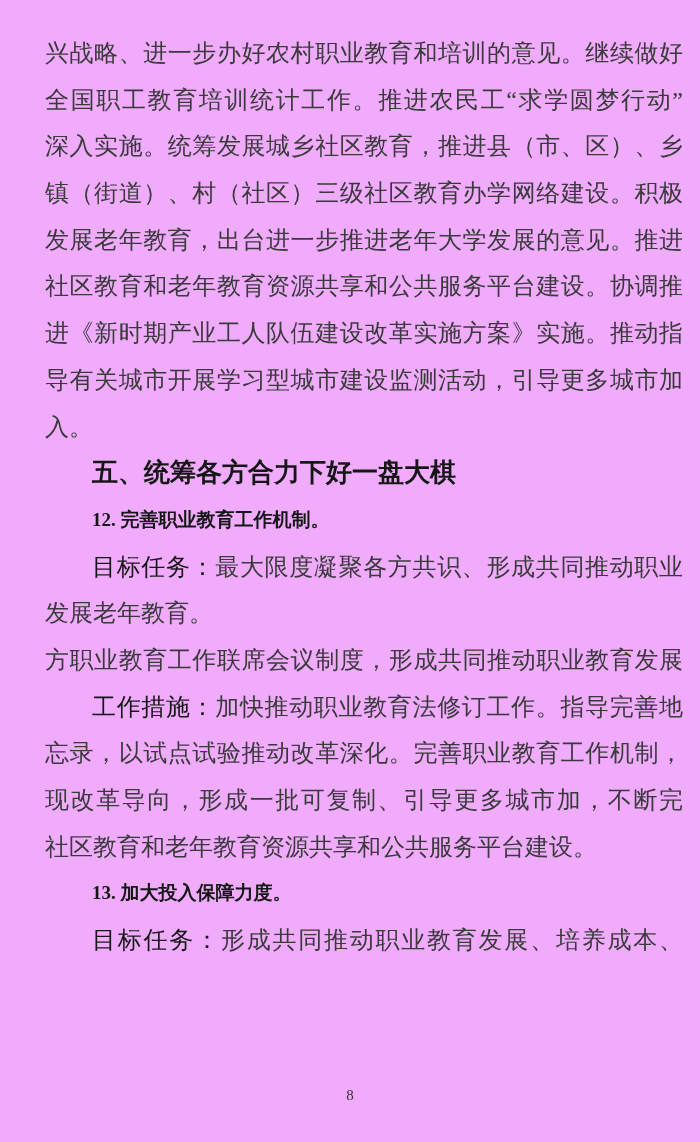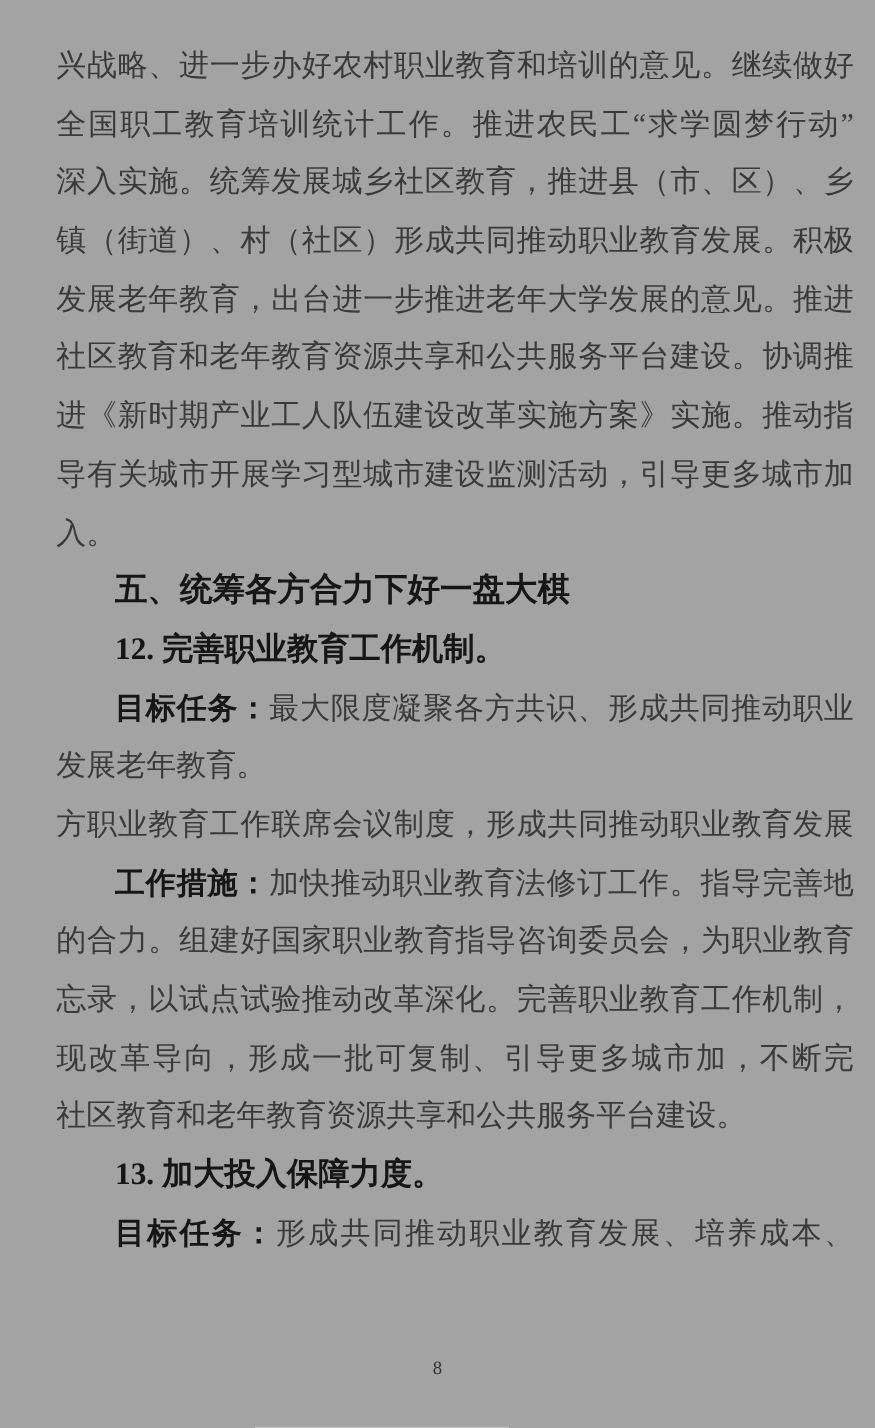--- a/index.html
+++ b/index.html
@@ -10,21 +10,21 @@
   body {
     width: 700px;
     height: 1142px;
     overflow: hidden;
     font-family: "Liberation Serif", "DejaVu Serif", serif;
   }
   .page {
     position: relative;
     width: 700px;
     height: 1142px;
-    background: #a3a3a3;
+    background: #f0abfc;
   }
   .content {
     position: absolute;
     left: 45px;
     top: 30px;
     width: 638px;
   }
   .line {
     width: 100%;
     box-sizing: border-box;
@@ -36,33 +36,33 @@
     overflow: hidden;
   }
   .j {
     text-align: justify;
     text-align-last: justify;
   }
   .indent {
     padding-left: 47px;
   }
   .h1 {
-    font-family: Liberation Mono, monospace;
+    font-family: Liberation Serif, serif;
     font-weight: bold;
     font-size: 26px;
     color: #161616;
   }
   .h2 {
     font-weight: bold;
-    font-size: 25px;
+    font-size: 19px;
     color: #161616;
   }
   .pfx {
     font-family: "Liberation Sans", "DejaVu Sans", sans-serif;
-    font-weight: bold;
+    font-weight: normal;
     color: #161616;
   }
   .pagenum {
     position: absolute;
     left: 0;
     top: 1086px;
     width: 100%;
     text-align: center;
     font-size: 15px;
     line-height: 18px;
@@ -71,37 +71,36 @@
 </style>
 </head>
 <body>
 
 <div class="page">
   <div class="content">
 
     <div class="line j">兴战略、进一步办好农村职业教育和培训的意见。继续做好</div>
     <div class="line j">全国职工教育培训统计工作。推进农民工“求学圆梦行动”</div>
     <div class="line j">深入实施。统筹发展城乡社区教育，推进县（市、区）、乡</div>
-    <div class="line j">镇（街道）、村（社区）形成共同推动职业教育发展。积极</div>
+    <div class="line j">镇（街道）、村（社区）三级社区教育办学网络建设。积极</div>
     <div class="line j">发展老年教育，出台进一步推进老年大学发展的意见。推进</div>
     <div class="line j">社区教育和老年教育资源共享和公共服务平台建设。协调推</div>
     <div class="line j">进《新时期产业工人队伍建设改革实施方案》实施。推动指</div>
     <div class="line j">导有关城市开展学习型城市建设监测活动，引导更多城市加</div>
     <div class="line">入。</div>
 
     <div class="line h1 indent">五、统筹各方合力下好一盘大棋</div>
 
     <div class="line h2 indent">12. 完善职业教育工作机制。</div>
 
     <div class="line j indent"><span class="pfx">目标任务：</span><span>最大限度凝聚各方共识、形成共同推动职业</span></div>
     <div class="line">发展老年教育。</div>
 
     <div class="line j">方职业教育工作联席会议制度，形成共同推动职业教育发展</div>
     <div class="line j indent"><span class="pfx">工作措施：</span><span>加快推动职业教育法修订工作。指导完善地</span></div>
-    <div class="line j">的合力。组建好国家职业教育指导咨询委员会，为职业教育</div>
     <div class="line j">忘录，以试点试验推动改革深化。完善职业教育工作机制，体</div>
     <div class="line j">现改革导向，形成一批可复制、引导更多城市加，不断完</div>
     <div class="line">社区教育和老年教育资源共享和公共服务平台建设。</div>
 
     <div class="line h2 indent">13. 加大投入保障力度。</div>
 
     <div class="line j indent"><span class="pfx">目标任务：</span><span>形成共同推动职业教育发展、培养成本、</span></div>
 
   </div>
 

